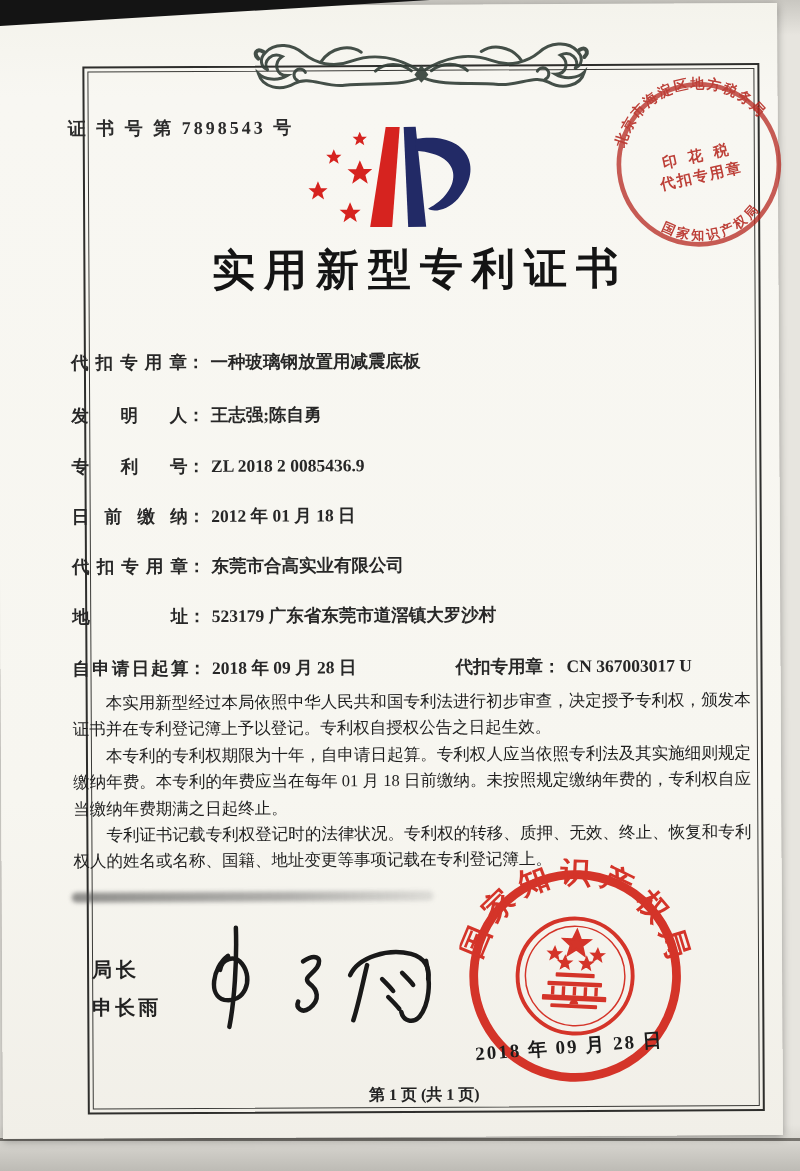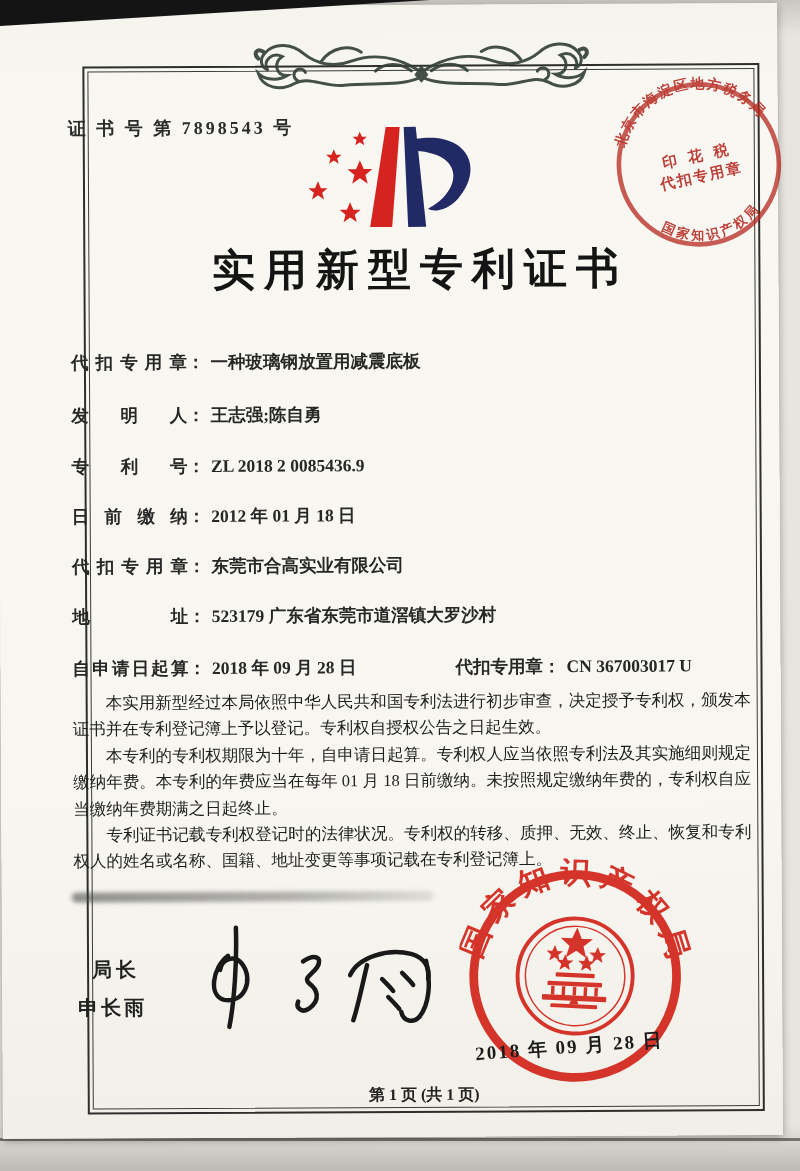--- a/index.html
+++ b/index.html
@@ -40,21 +40,21 @@
 
   .paragraphs{position:absolute;left:72px;top:684px;width:678px;font-size:16.5px;line-height:1.6;
     color:#1e1e1e;text-align:justify;font-weight:500;}
   .paragraphs p{margin:0;text-indent:2em;}
 
   .smudge{position:absolute;left:70px;top:886px;width:362px;height:10px;border-radius:5px;
     background:linear-gradient(90deg,rgba(60,60,60,.55),rgba(110,110,110,.5) 60%,rgba(150,150,150,.25));
     filter:blur(2px);}
 
   .signer-title{position:absolute;left:90px;top:950px;font-size:20px;letter-spacing:4px;color:#222;font-weight:600;}
-  .signer-name{position:absolute;left:76px;top:988px;font-size:20px;letter-spacing:3px;color:#222;font-weight:600;}
+  .signer-name{position:absolute;left:90px;top:988px;font-size:20px;letter-spacing:3px;color:#222;font-weight:600;}
   .signature{position:absolute;left:188px;top:916px;}
 
   .seal{position:absolute;left:456px;top:855px;width:234px;height:234px;transform:rotate(3deg);opacity:.93;}
   .seal-date{position:absolute;left:452px;top:1030px;width:230px;text-align:center;font-size:19px;
     font-weight:600;color:#1c1c1c;letter-spacing:2px;transform:rotate(-4deg);white-space:nowrap;}
 
   .footer{position:absolute;left:85px;top:1080px;width:673px;text-align:center;font-size:16px;color:#222;font-weight:600;}
 </style>
 </head>
 <body>

